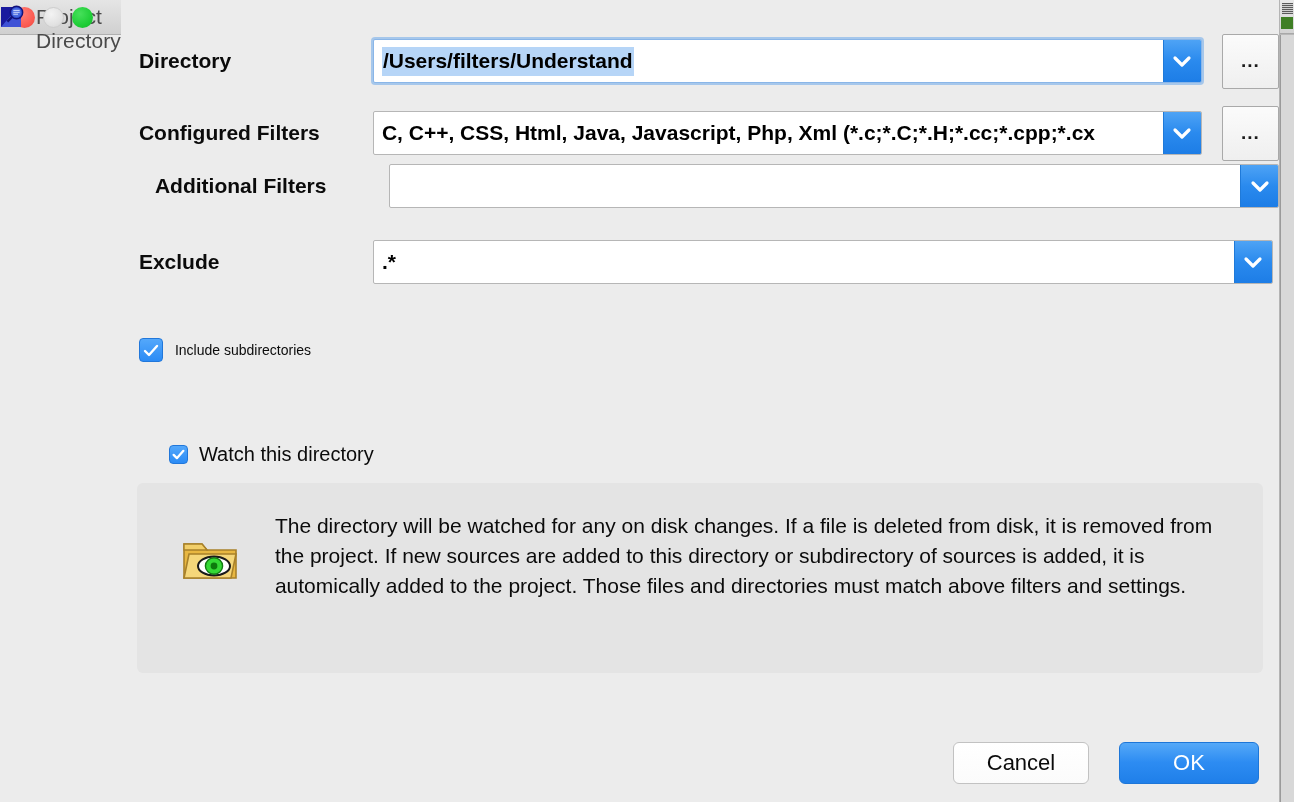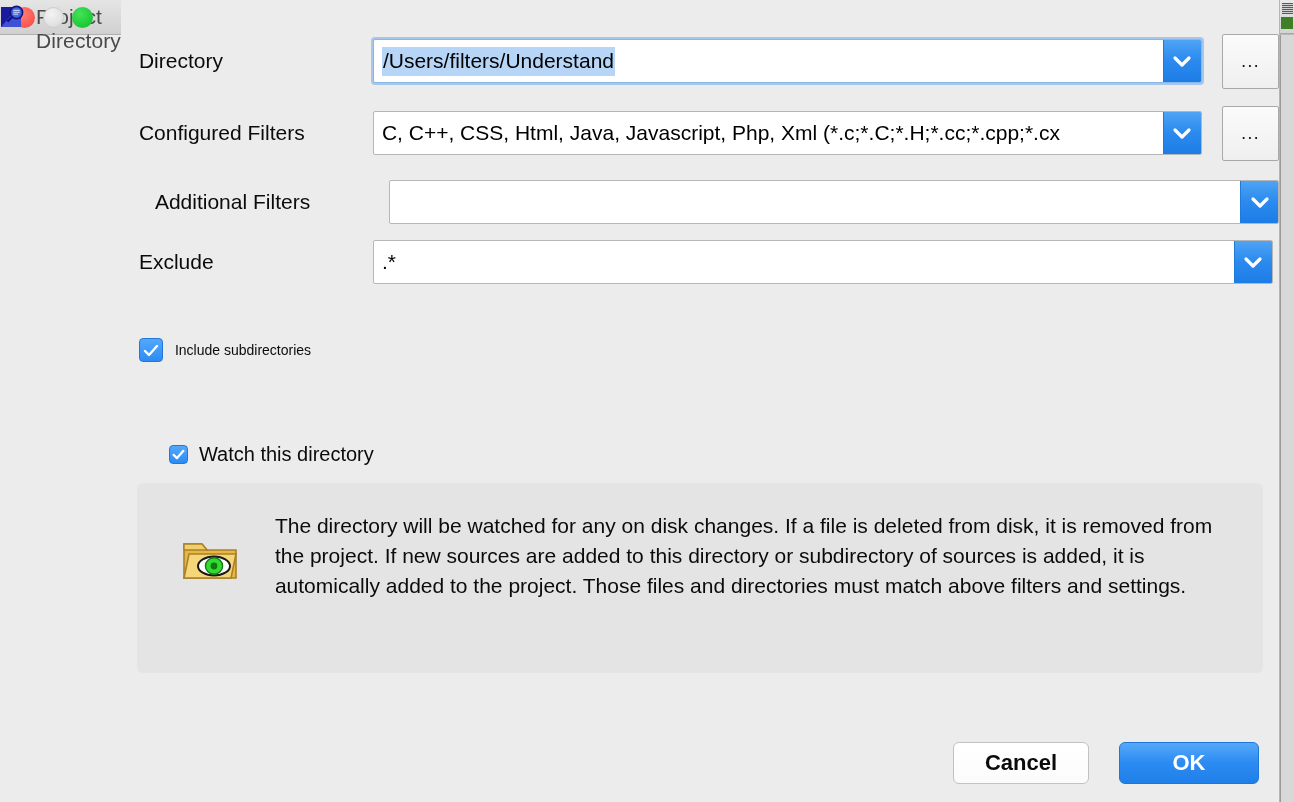--- a/index.html
+++ b/index.html
@@ -72,25 +72,25 @@
     font-size: 21px; color: #4a4a4a; letter-spacing: .1px;
   }
 
   
   #content {
     position: relative; flex: 1 1 auto; padding: 0 20px;
   }
 
   .form-row {
     position: absolute; left: 0; right: 0; height: 60px;
-    display: flex; align-items: center;
+    display: flex; align-items: center; font-weight: bold;
   }
   #row-directory   { top: 31px; }
   #row-configured  { top: 103px; }
-  #row-additional  { top: 172px; padding-left: 16px; }
+  #row-additional  { top: 156px; padding-left: 16px; }
   #row-exclude     { top: 232px; }
 
   .field-label {
     width: 252px; flex: 0 0 252px;
     padding-left: 18px;
     font-size: 21px; color: #0b0b0b;
     white-space: nowrap;
   }
 
   
@@ -182,21 +182,21 @@
   }
 
   
   #footer {
     position: absolute; right: 20px; bottom: 18px;
     display: flex; align-items: center; gap: 30px;
   }
   .btn {
     height: 42px; border-radius: 6px;
     display: flex; align-items: center; justify-content: center;
-    font-size: 22px; cursor: default; font-weight: bold;
+    font-size: 22px; cursor: default;
   }
   #btn-cancel {
     width: 136px;
     background: linear-gradient(#ffffff, #fbfbfb);
     border: 1px solid #c2c2c2;
     color: #0b0b0b;
   }
   #btn-ok {
     width: 140px;
     background: linear-gradient(#55a9f8 0%, #2d8cf2 48%, #1f7fe9 100%);

